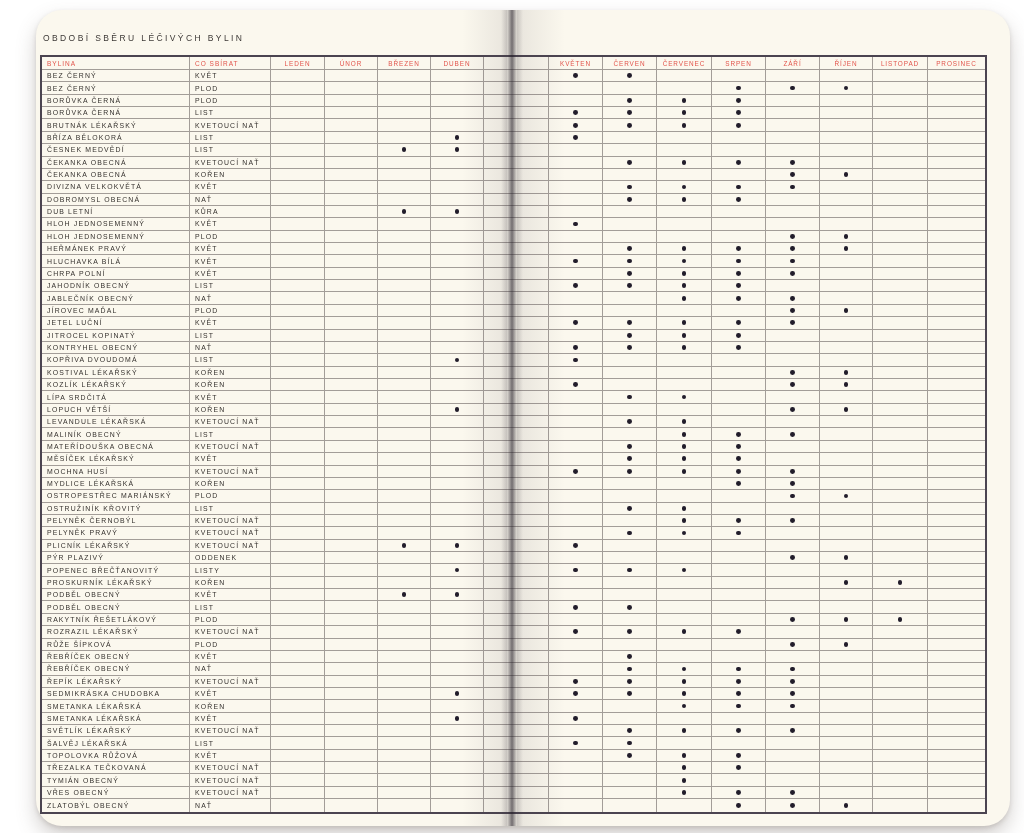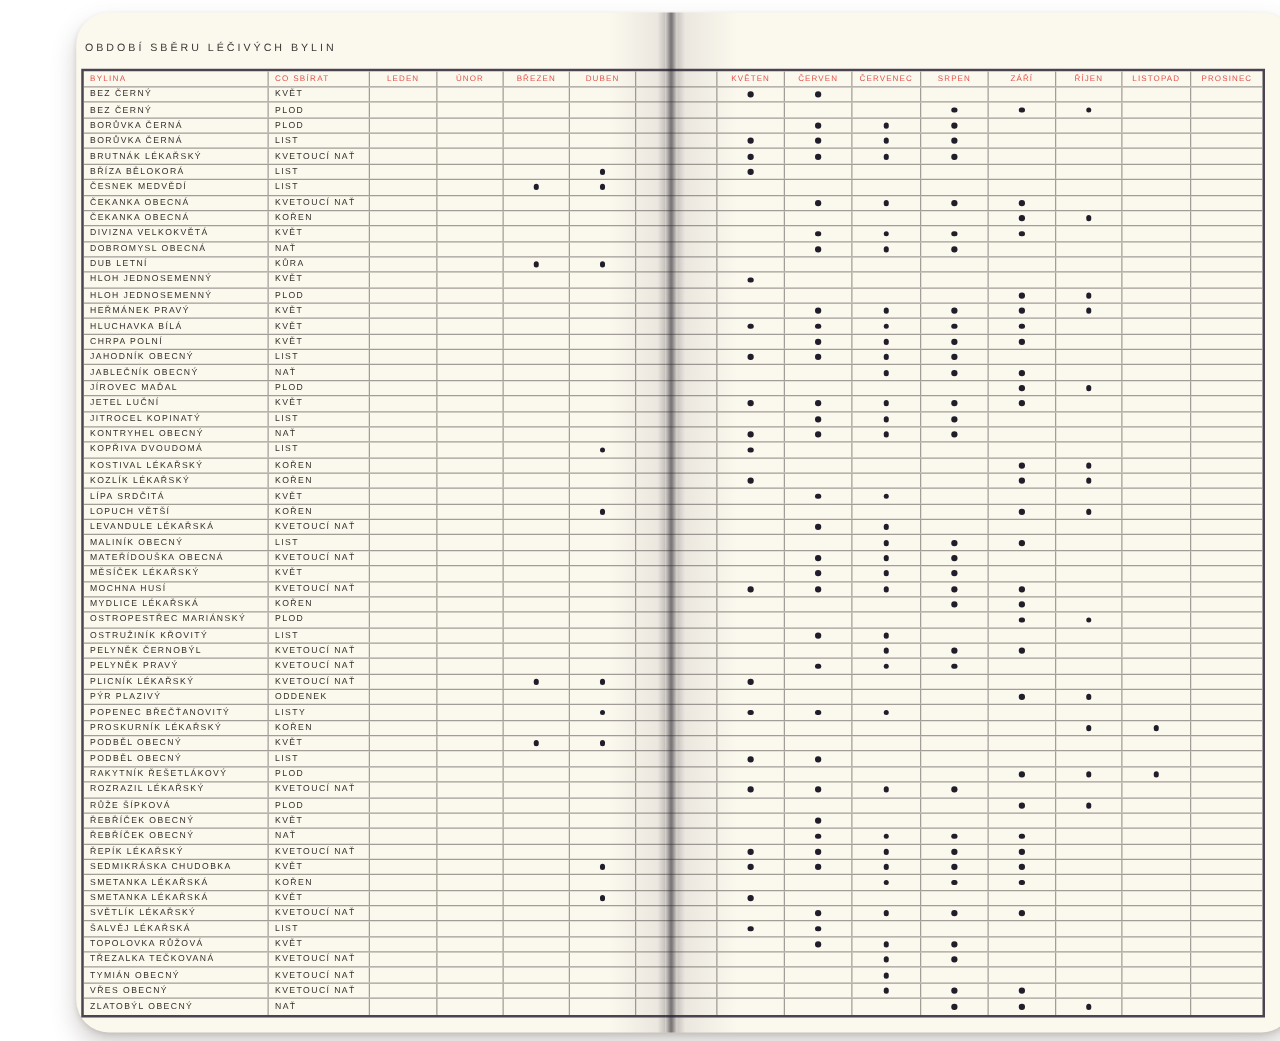--- a/index.html
+++ b/index.html
@@ -1,17 +1,17 @@
 <!DOCTYPE html>
 <html style="--paper: #fbf8ee; --accent: #e2544b; --grid: #a39d98; --border: #4b4450; --dot: #221d2b;"><head>
 <meta charset="utf-8">
 <style>
   html,body{margin:0;padding:0;background:#ffffff;width:1024px;height:833px;overflow:hidden;
     font-family:"Liberation Sans","DejaVu Sans",sans-serif;}
-  #stage{position:relative;width:908px;height:833px;background:#ffffff;margin-left:25px;}
+  #stage{position:relative;width:908px;height:833px;background:#ffffff;}
   #page{position:absolute;left:36px;top:10px;width:974px;height:816px;background:var(--paper,#fbf8ee);
     border-radius:26px;box-shadow:0 10px 20px rgba(95,84,74,.28), 0 2px 4px rgba(95,84,74,.18);}
   #title{position:absolute;left:43px;top:33px;font-size:8.5px;letter-spacing:2.4px;color:#3c3836;white-space:nowrap;}
   #tablewrap{position:absolute;left:40px;top:55px;width:947px;height:759px;border:2px solid var(--border,#4b4450);
     box-sizing:border-box;display:flex;flex-direction:column;overflow:hidden;background:transparent;}
   .trow{display:flex;flex:none;height:12.36px;border-bottom:1px solid var(--grid,#a39d98);box-sizing:border-box;}
   .trow:last-child{border-bottom:none;}
   .trow.thead{height:13px;}
   .cell{flex:none;box-sizing:border-box;border-right:1px solid var(--grid,#a39d98);display:flex;align-items:center;
     overflow:hidden;white-space:nowrap;}

